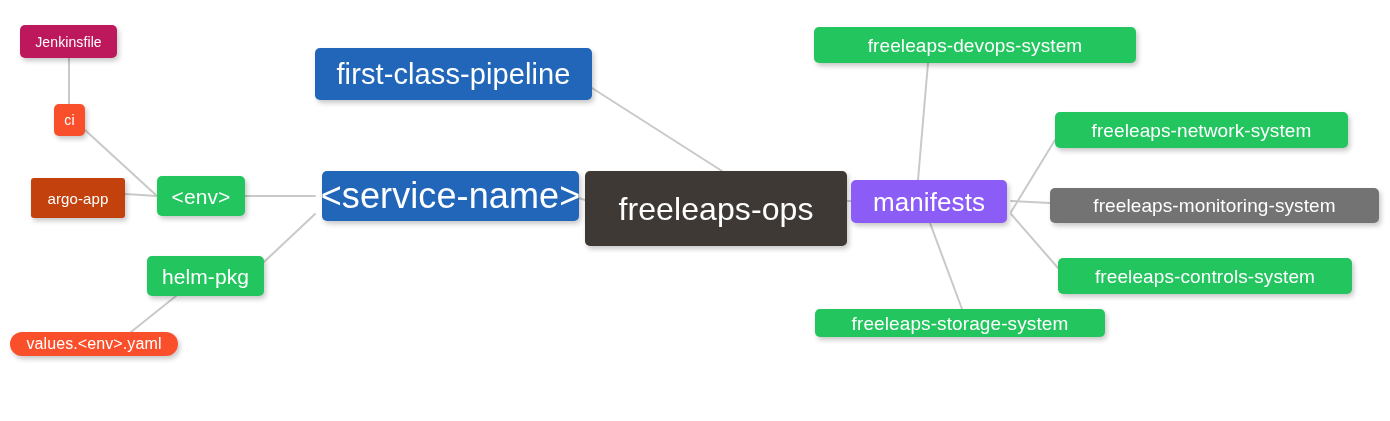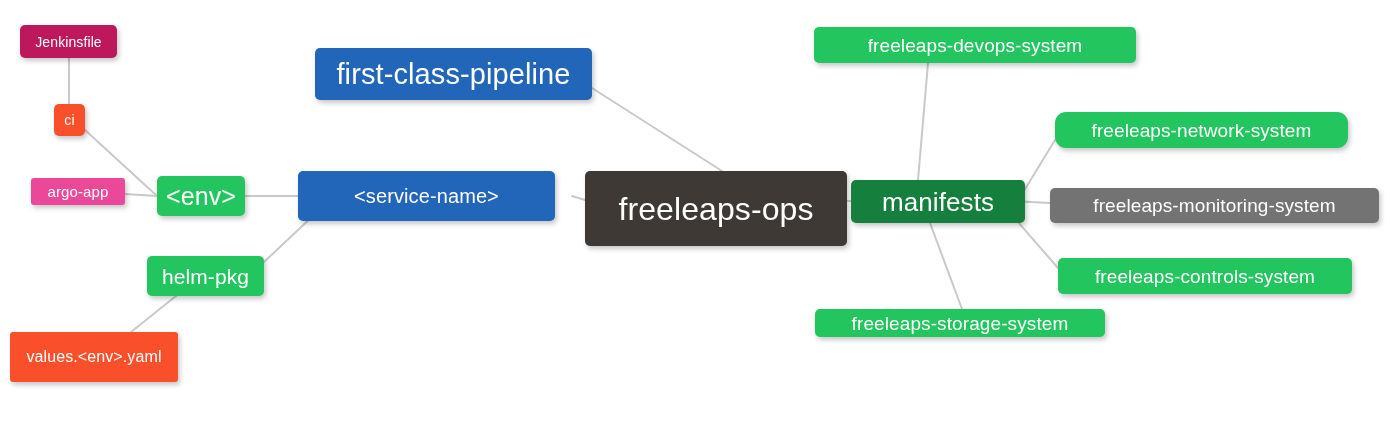--- a/index.html
+++ b/index.html
@@ -64,48 +64,48 @@
       <path d="M 1011 214 L 1058 268" stroke="#c9c9c9" stroke-width="2" fill="none" stroke-linecap="round"></path>
       <path d="M 930 223 L 962 309" stroke="#c9c9c9" stroke-width="2" fill="none" stroke-linecap="round"></path>
     </svg>
   <div id="node-layer">
       <div class="node sq" style="left: 20px; top: 25px; width: 97px; height: 33px; background: #be185d; font-size: 14px;">
         <span>Jenkinsfile</span>
       </div>
       <div class="node sq" style="left: 54px; top: 104px; width: 31px; height: 32px; background: rgb(249, 80, 43); font-size: 14px;">
         <span>ci</span>
       </div>
-      <div class="node flat" style="left: 31px; top: 178px; width: 94px; height: 27px; background: #ec4899; font-size: 15px;">
+      <div class="node flat" style="left: 31px; top: 178px; width: 94px; height: 40px; background: #c2410c; font-size: 15px;">
         <span>argo-app</span>
       </div>
-      <div class="node sq" style="left: 157px; top: 176px; width: 88px; height: 40px; background: rgb(34, 197, 94); font-size: 25px;">
+      <div class="node sq" style="left: 157px; top: 176px; width: 88px; height: 40px; background: rgb(34, 197, 94); font-size: 21px;">
         <span>&lt;env&gt;</span>
       </div>
       <div class="node sq" style="left: 147px; top: 256px; width: 117px; height: 40px; background: rgb(34, 197, 94); font-size: 21px;">
         <span>helm-pkg</span>
       </div>
-      <div class="node flat" style="left: 10px; top: 332px; width: 168px; height: 50px; background: rgb(249, 80, 43); font-size: 16px;">
+      <div class="node flat" style="left: 10px; top: 332px; width: 168px; height: 24px; background: rgb(249, 80, 43); font-size: 16px; border-radius: 14px;">
         <span>values.&lt;env&gt;.yaml</span>
       </div>
       <div class="node sq" style="left: 315px; top: 48px; width: 277px; height: 52px; background: rgb(33, 102, 184); font-size: 29px;">
         <span>first-class-pipeline</span>
       </div>
-      <div class="node sq" style="left: 298px; top: 171px; width: 257px; height: 50px; background: rgb(33, 102, 184); font-size: 20px;">
+      <div class="node sq" style="left: 322px; top: 171px; width: 257px; height: 50px; background: rgb(33, 102, 184); font-size: 36px;">
         <span>&lt;service-name&gt;</span>
       </div>
       <div class="node sq" style="left: 585px; top: 171px; width: 262px; height: 75px; background: rgb(62, 57, 52); font-size: 32px;">
         <span>freeleaps-ops</span>
       </div>
-      <div class="node sq" style="left: 851px; top: 180px; width: 174px; height: 43px; background: #15803d; font-size: 26px;">
+      <div class="node sq" style="left: 851px; top: 180px; width: 156px; height: 43px; background: #8b5cf6; font-size: 26px;">
         <span>manifests</span>
       </div>
       <div class="node sq" style="left: 800px; top: 27px; width: 322px; height: 36px; background: rgb(34, 197, 94); font-size: 19px; margin-left: 14px;">
         <span>freeleaps-devops-system</span>
       </div>
-      <div class="node sq" style="left: 1055px; top: 112px; width: 293px; height: 36px; background: rgb(34, 197, 94); font-size: 19px; border-radius: 11px;">
+      <div class="node sq" style="left: 1055px; top: 112px; width: 293px; height: 36px; background: rgb(34, 197, 94); font-size: 19px;">
         <span>freeleaps-network-system</span>
       </div>
       <div class="node sq" style="left: 1050px; top: 188px; width: 329px; height: 35px; background: #737373; font-size: 19px;">
         <span>freeleaps-monitoring-system</span>
       </div>
       <div class="node sq" style="left: 1058px; top: 258px; width: 294px; height: 36px; background: rgb(34, 197, 94); font-size: 19px; align-items: center;">
         <span>freeleaps-controls-system</span>
       </div>
       <div class="node sq" style="left: 815px; top: 309px; width: 290px; height: 28px; background: rgb(34, 197, 94); font-size: 19px;">
         <span>freeleaps-storage-system</span>

